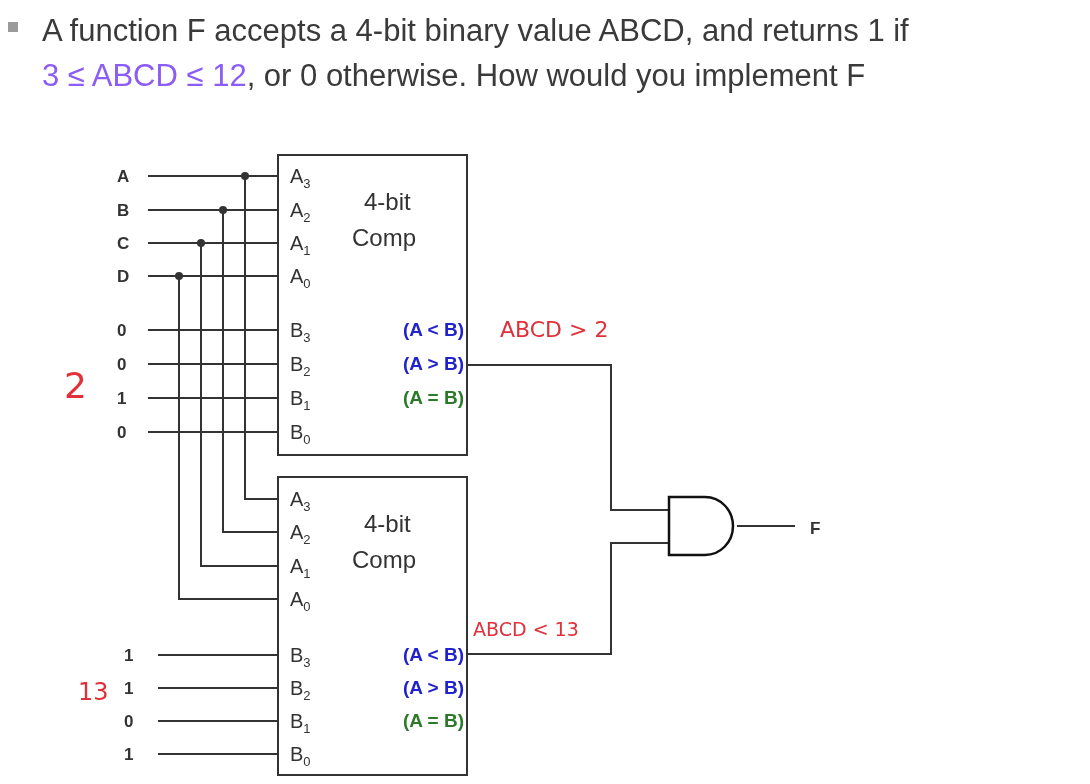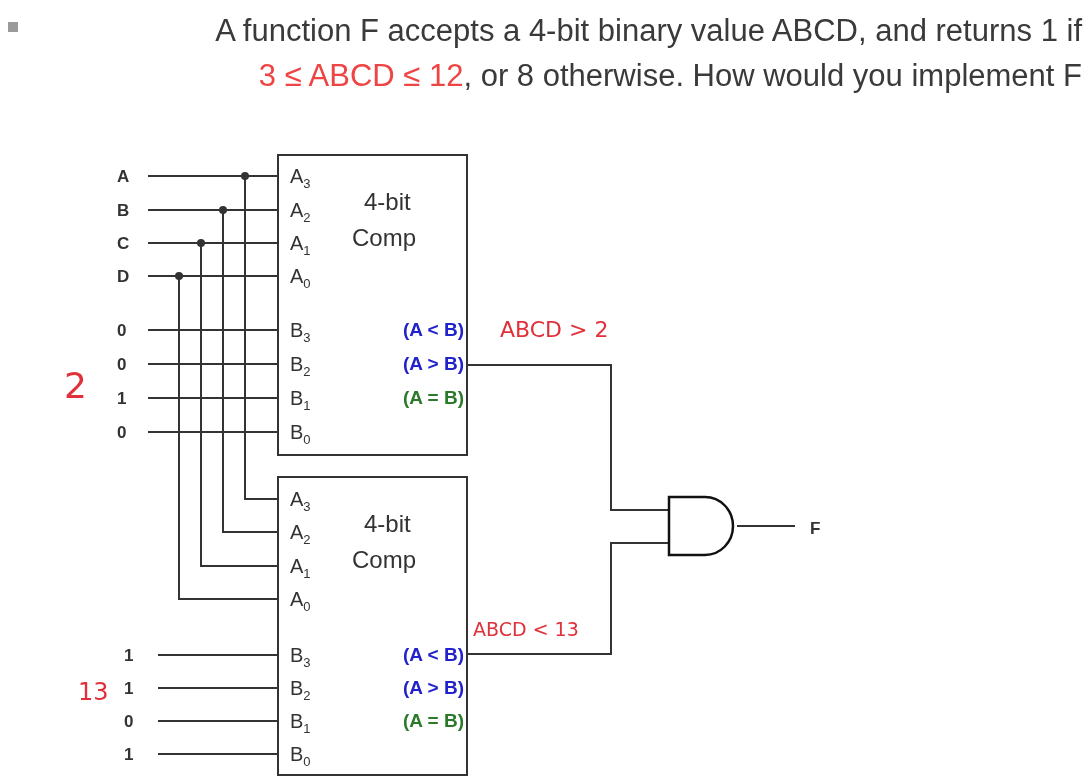--- a/index.html
+++ b/index.html
@@ -1,34 +1,34 @@
 <!DOCTYPE html>
 <html><head>
 <meta charset="utf-8">
 <style>
   html, body { margin:0; padding:0; background:#ffffff; }
   body { width:1090px; height:784px; position:relative; overflow:hidden; font-family:"Liberation Sans", sans-serif; }
-  .question { position:absolute; left:42px; top:8px; width:1040px; font-size:31px; line-height:45px; color:#3a3a3a;text-align:right; }
+  .question { position:absolute; left:42px; top:8px; width:1040px; font-size:31px; line-height:45px; color:#3a3a3a; }
   .bullet { position:absolute; left:8px; top:22px; width:10px; height:10px; background:#9a9a9a; }
-  .red { color:#ef4444; }
+  .red { color:#8b5cf6; }
   svg { position:absolute; left:0; top:0; }
   .lbl { font-family:"Liberation Sans", sans-serif; font-weight:bold; font-size:17px; fill:#333; }
   .pin { font-family:"Liberation Sans", sans-serif; font-size:20px; fill:#333; }
   .sub { font-size:13px; }
   .title { font-family:"Liberation Sans", sans-serif; font-size:24px; fill:#333; }
   .out { font-family:"Liberation Sans", sans-serif; font-size:19px; font-weight:bold; }
   .hand { font-family:"DejaVu Sans", sans-serif; fill:#e0303a; }
 </style>
 </head>
 <body>
 
 <div class="bullet"></div>
 <div class="question">
   <div>A function F accepts a 4-bit binary value ABCD, and returns 1 if</div>
-  <div><span class="red">3 ≤ ABCD ≤ 12</span><span>, or 8 otherwise. How would you implement F</span></div>
+  <div><span class="red">3 ≤ ABCD ≤ 12</span><span>, or 0 otherwise. How would you implement F</span></div>
 </div>
 
 <svg width="1090" height="784">
   <g stroke="#333" stroke-width="2" fill="none">
 
     <line x1="148" y1="176" x2="278" y2="176"></line>
     <line x1="148" y1="210" x2="278" y2="210"></line>
     <line x1="148" y1="243" x2="278" y2="243"></line>
     <line x1="148" y1="276" x2="278" y2="276"></line>
 

